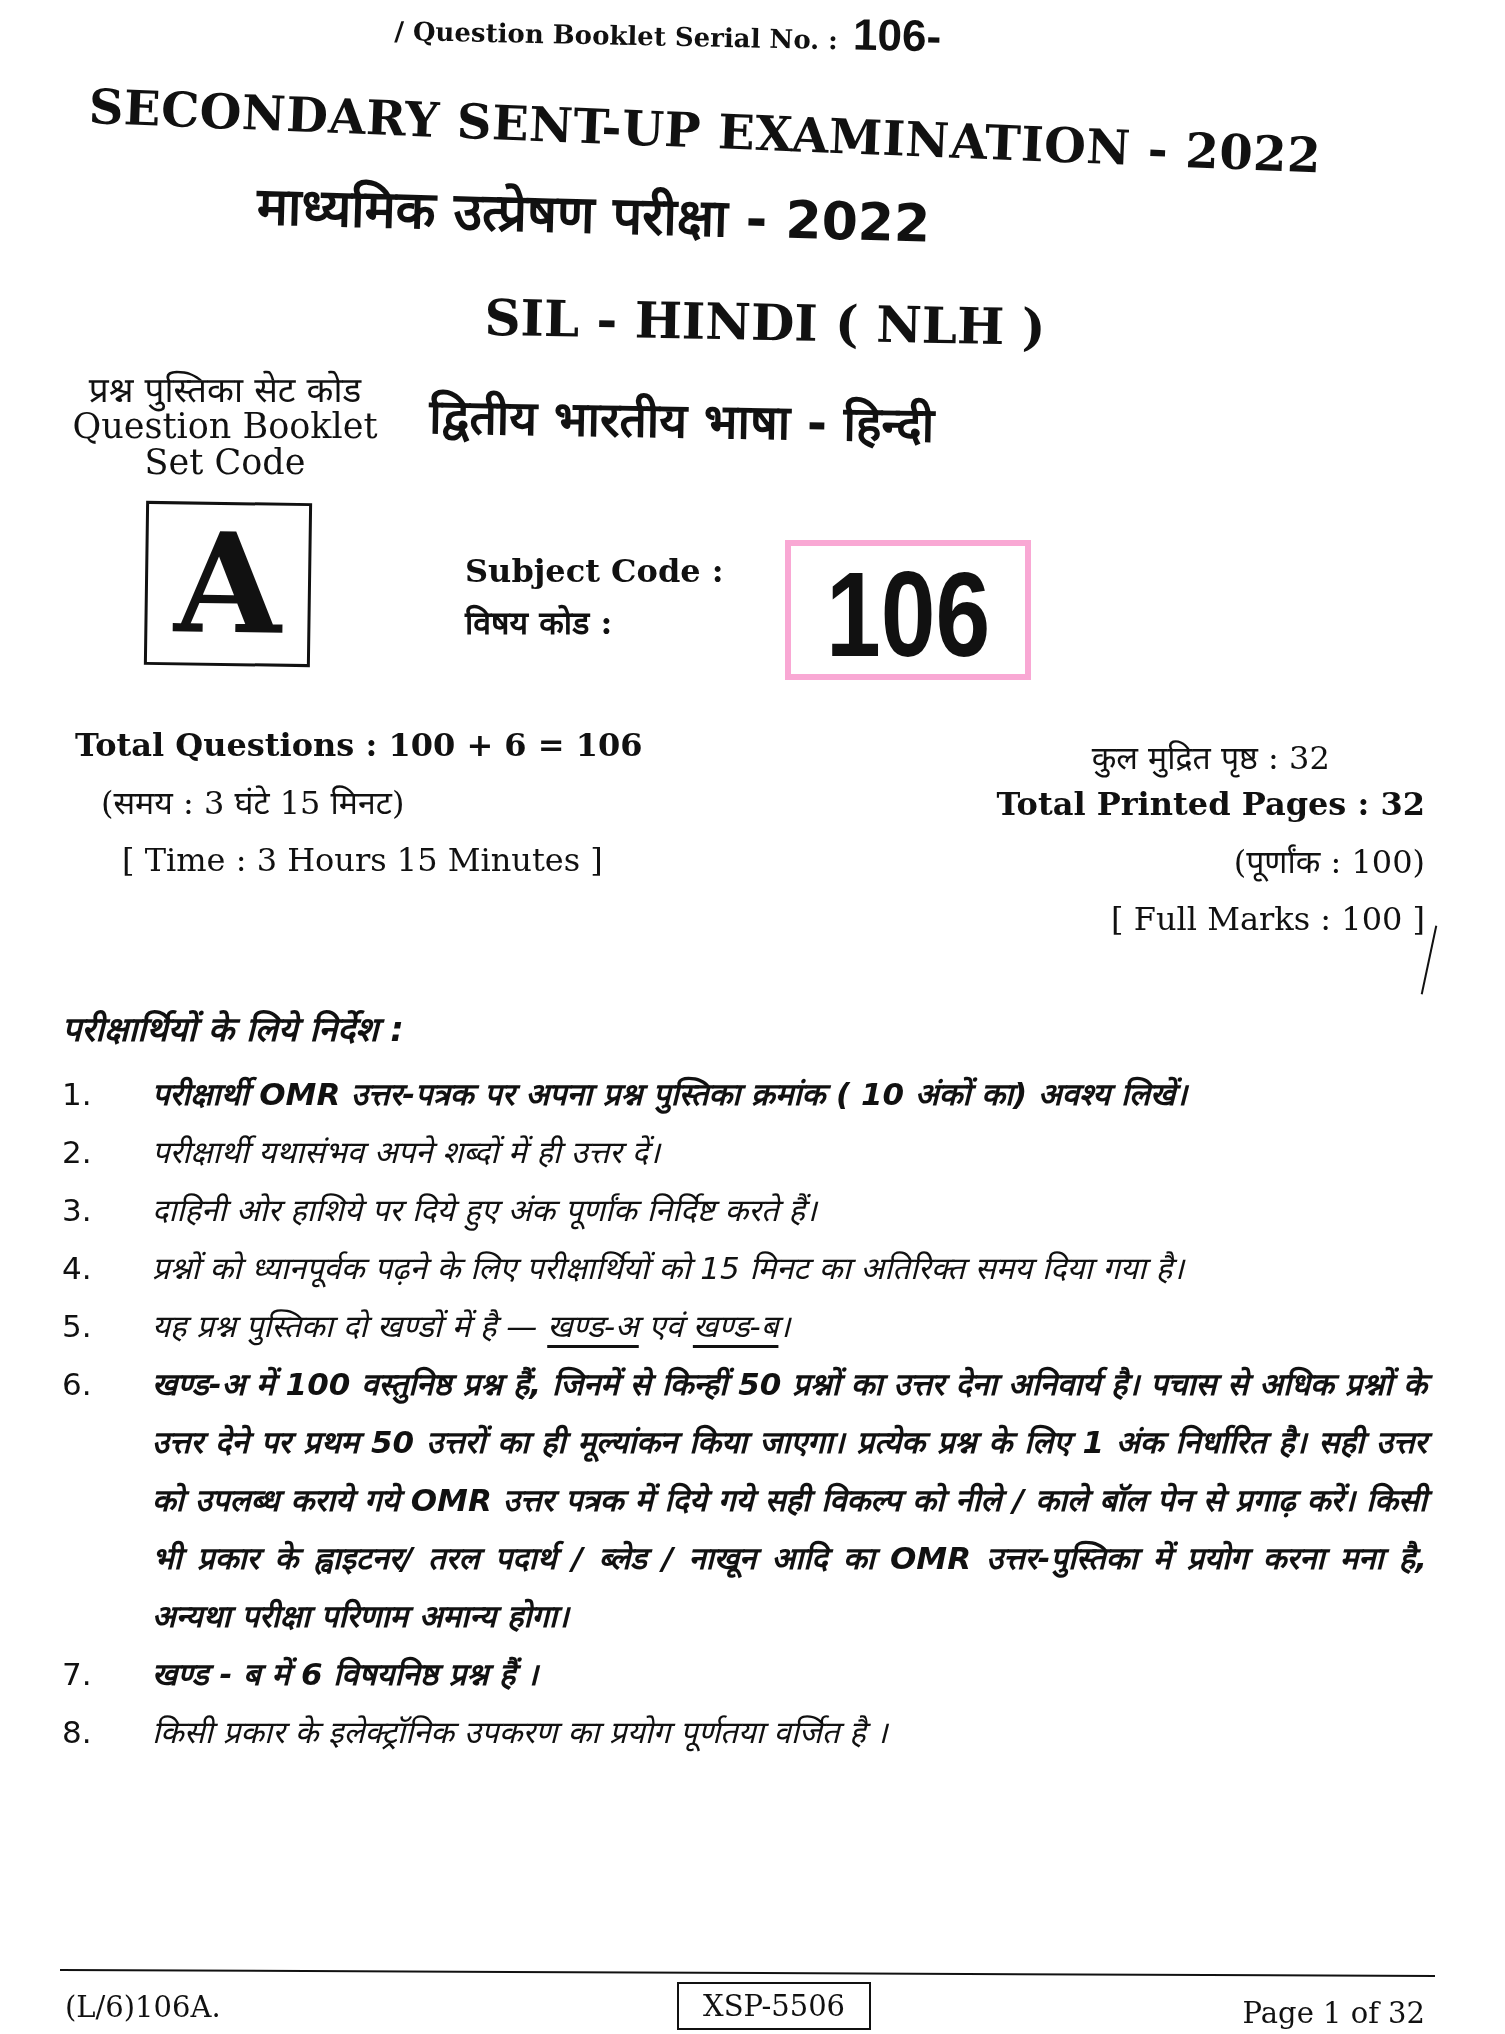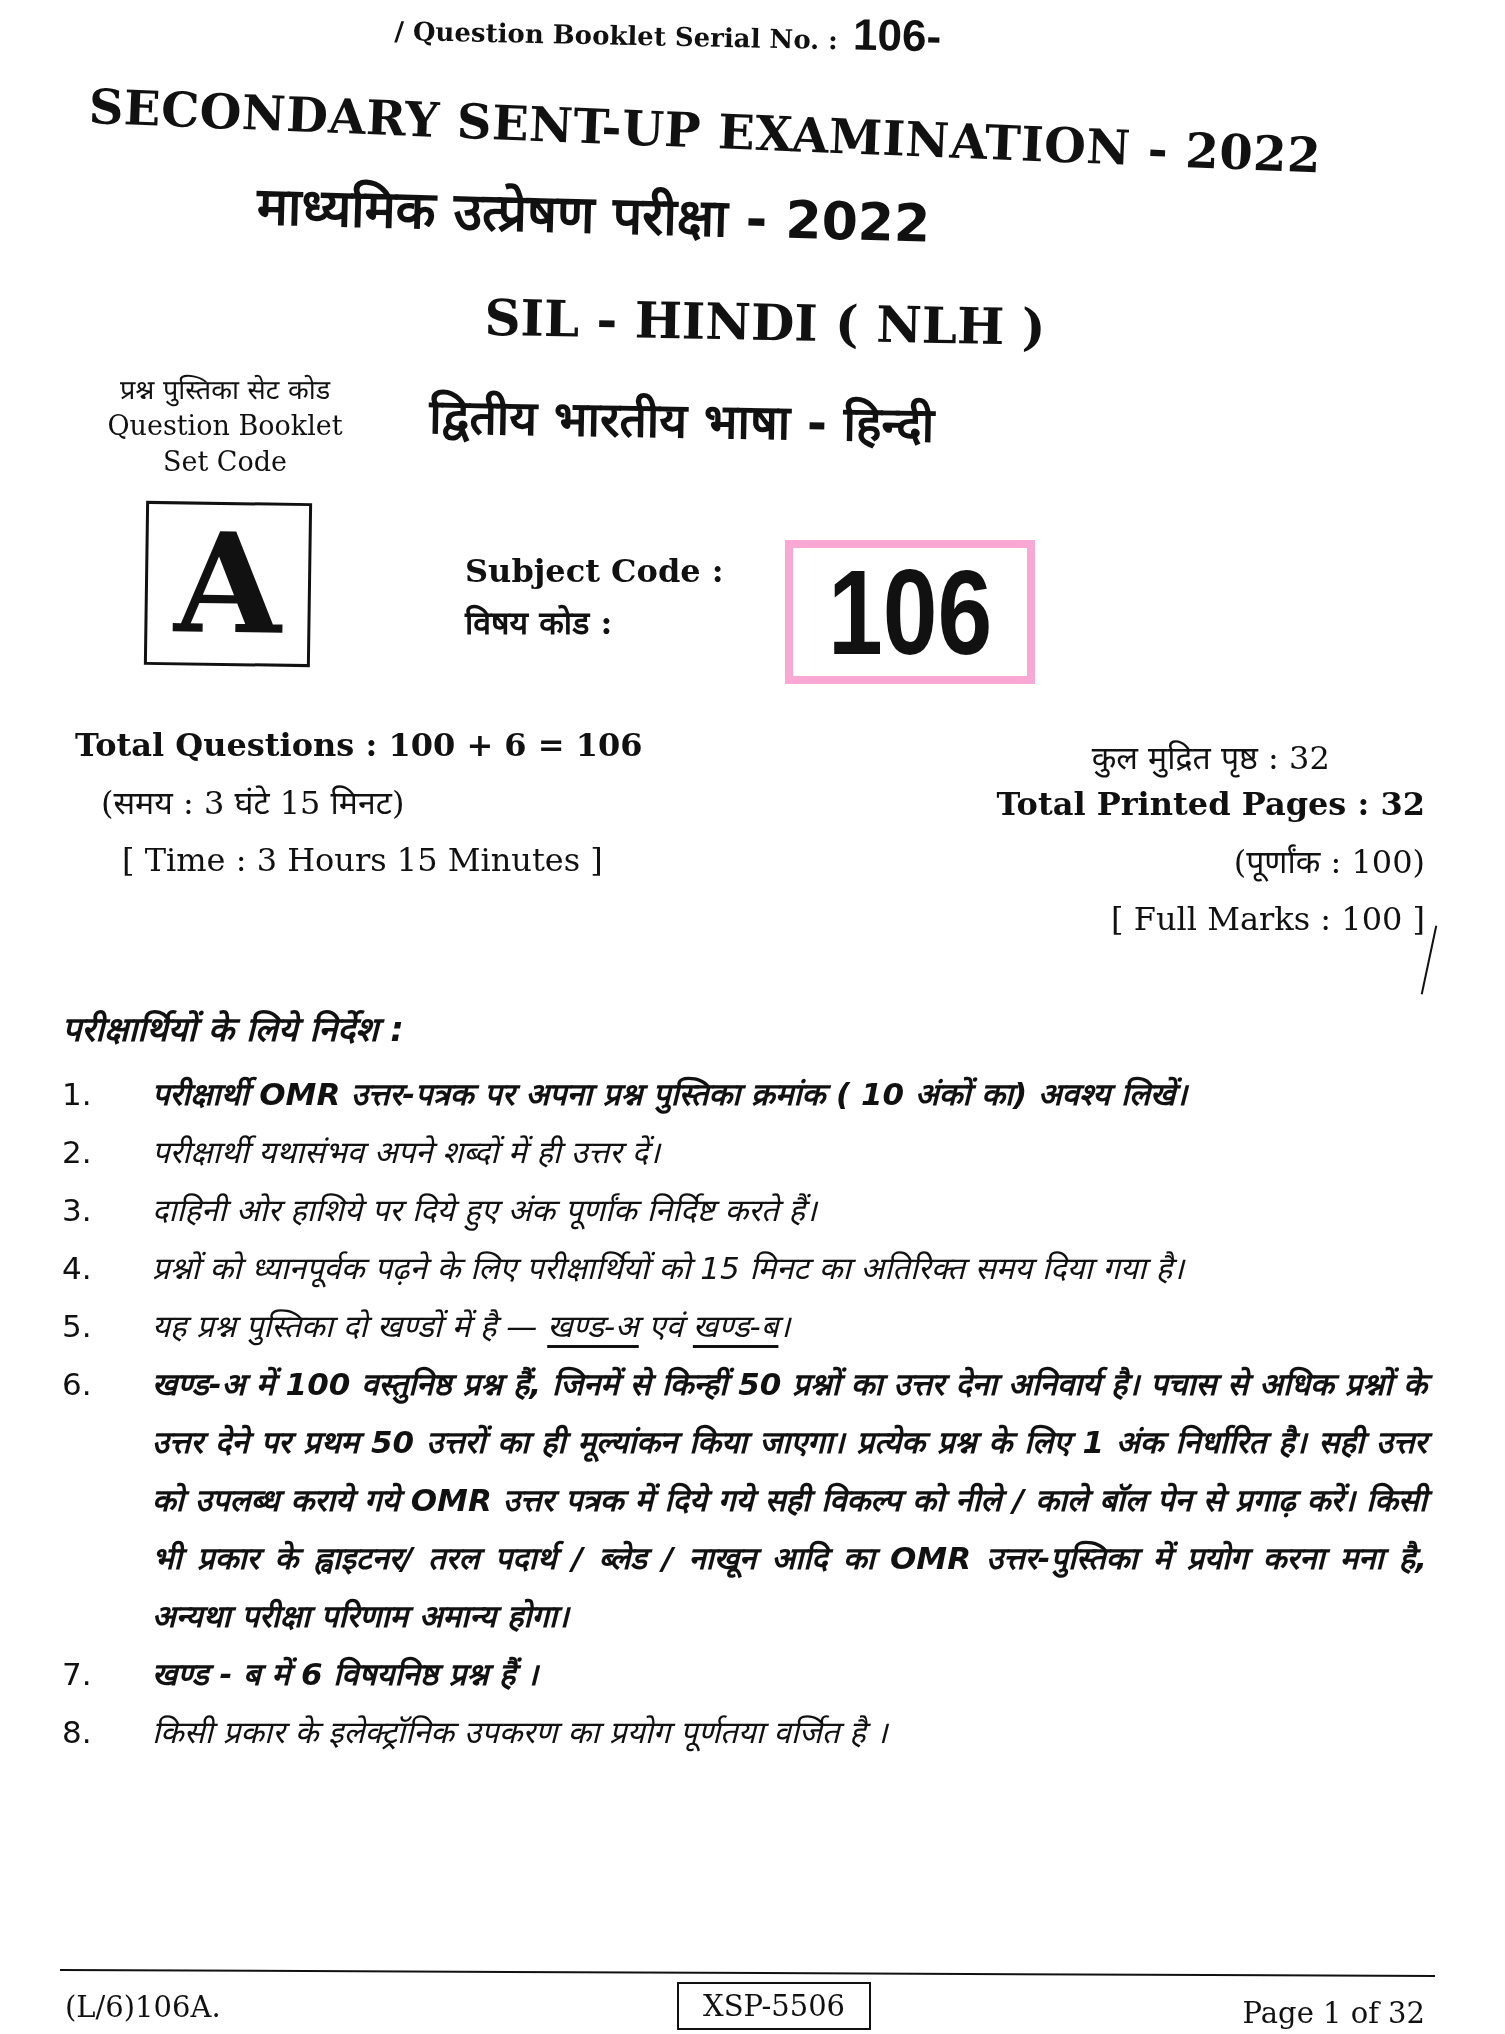--- a/index.html
+++ b/index.html
@@ -4,25 +4,25 @@
 <style>
   html, body { margin: 0; padding: 0; background: #ffffff; }
   body { width: 1505px; height: 2034px; position: relative; overflow: hidden; color: #111; font-family: "DejaVu Serif", serif; }
   .abs { position: absolute; }
   .serial { left: 395px; top: 0px; font-family: "DejaVu Serif", serif; font-weight: bold; font-size: 26px; transform: rotate(1.2deg); transform-origin: left top; white-space: nowrap; }
   .serial .num { font-size: 44px; font-family: "Liberation Sans", sans-serif; font-weight: bold; margin-left: 6px; }
   .title-en { left: 90px; top: 78px; font-family: "DejaVu Serif", serif; font-weight: bold; font-size: 48px; transform: rotate(2.3deg); transform-origin: left top; white-space: nowrap; letter-spacing: 0.5px; }
   .title-hi { left: 258px; top: 168px; font-family: "DejaVu Sans", sans-serif; font-weight: bold; font-size: 52px; transform: rotate(1.5deg); transform-origin: left top; white-space: nowrap; }
   .subject-en { left: 485px; top: 288px; font-family: "DejaVu Serif", serif; font-weight: bold; font-size: 50px; white-space: nowrap; transform: rotate(1deg); transform-origin: left top; }
   .subject-hi { left: 430px; top: 382px; font-family: "DejaVu Sans", sans-serif; font-weight: bold; font-size: 48px; white-space: nowrap; transform: rotate(1deg); transform-origin: left top; }
-  .setcode-label { left: 70px; top: 372px; width: 310px; text-align: center; font-family: "DejaVu Serif", serif; font-size: 27px; line-height: 36px; }
+  .setcode-label { left: 70px; top: 372px; width: 310px; text-align: center; font-family: "DejaVu Serif", serif; font-size: 35px; line-height: 36px; }
   .setcode-box { left: 145px; top: 502px; width: 160px; height: 158px; border: 3px solid #111; display: flex; align-items: center; justify-content: center; transform: rotate(0.8deg); }
   .setcode-box span { font-family: "DejaVu Serif", serif; font-weight: bold; font-size: 138px; line-height: 1; }
   .subj-code-label { left: 465px; top: 545px; font-family: "DejaVu Serif", serif; font-weight: bold; font-size: 32px; line-height: 52px; white-space: nowrap; }
-  .subj-code-box { left: 785px; top: 540px; width: 234px; height: 128px; border: 8px solid #f9a8d4; display: flex; align-items: center; justify-content: center; }
+  .subj-code-box { left: 785px; top: 540px; width: 234px; height: 128px; border: 6px solid #f9a8d4; display: flex; align-items: flex-end; justify-content: center; }
   .subj-code-box span { font-family: "Liberation Sans", sans-serif; font-weight: bold; font-size: 120px; line-height: 1; transform: scaleX(0.82); }
   .info-left { left: 75px; top: 722px; font-family: "DejaVu Serif", serif; font-size: 32px; }
   .info-left div, .info-right div { white-space: nowrap; }
   .info-right { right: 80px; top: 735px; text-align: right; font-family: "DejaVu Serif", serif; font-size: 32px; }
   .b { font-weight: bold; }
   .instr { left: 62px; top: 1005px; width: 1365px; font-family: "DejaVu Sans", sans-serif; font-style: italic; font-size: 31px; }
   .instr-head { font-weight: bold; font-size: 34px; margin-bottom: 14px; }
   .item { display: flex; line-height: 58px; }
   .item .n { width: 90px; flex: 0 0 90px; font-style: normal; font-family: "DejaVu Sans", sans-serif; }
   .item .t { flex: 1; text-align: justify; }

